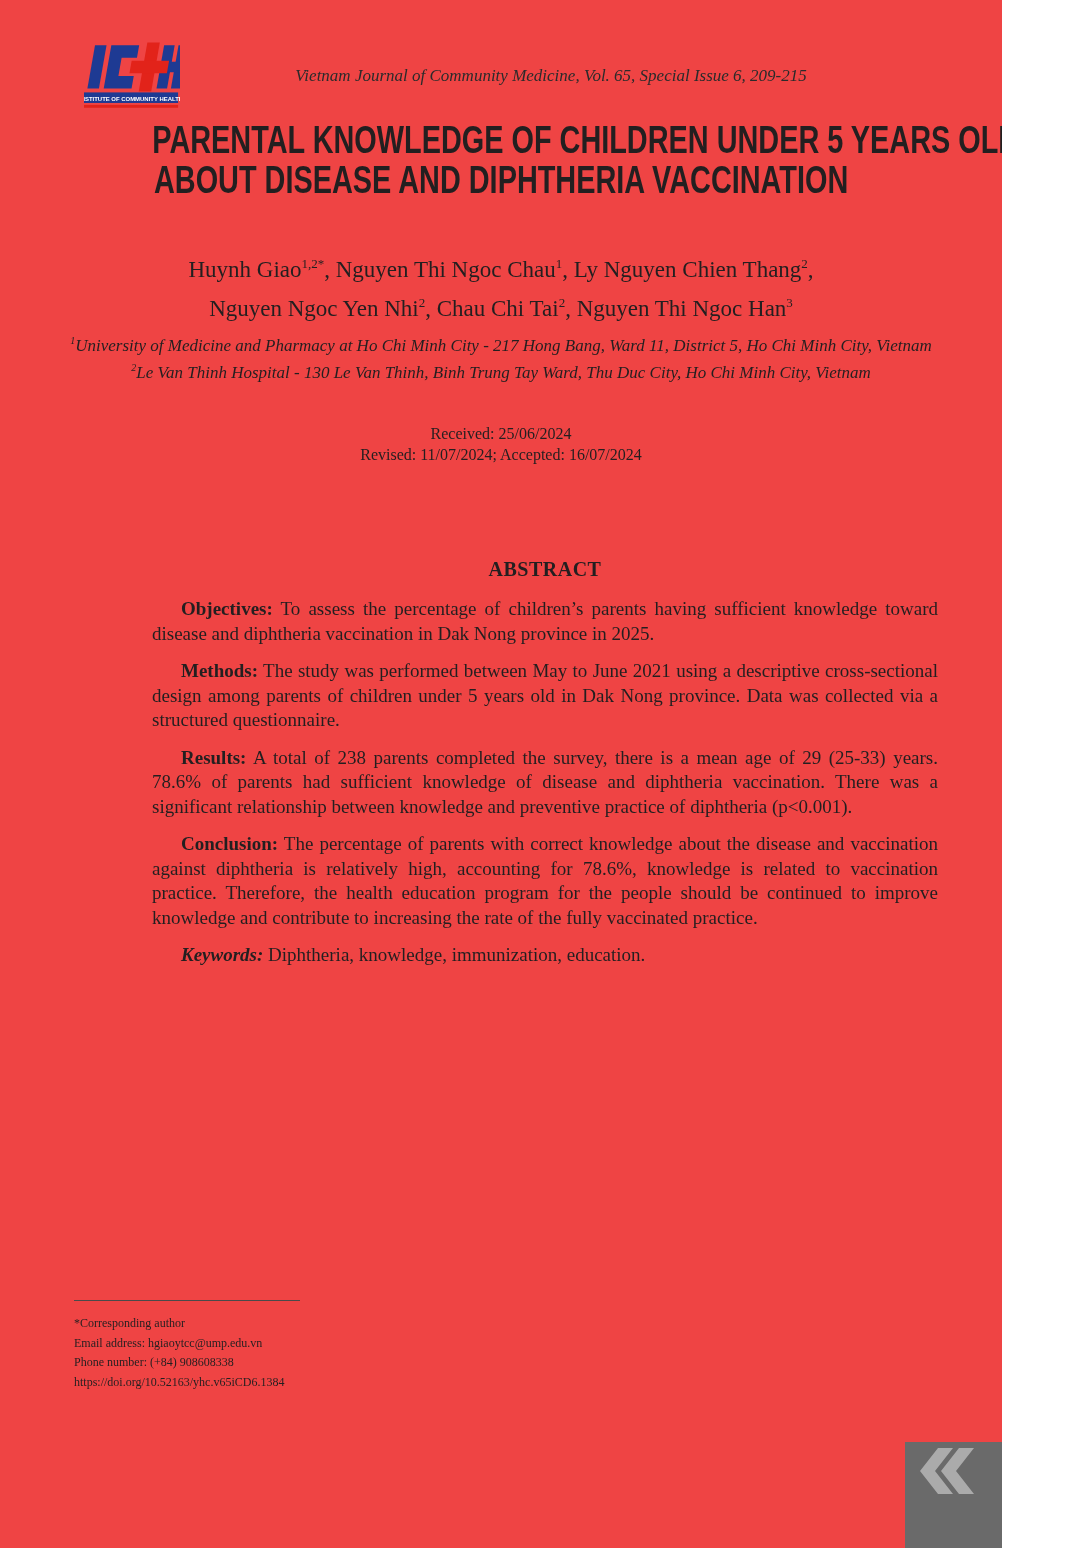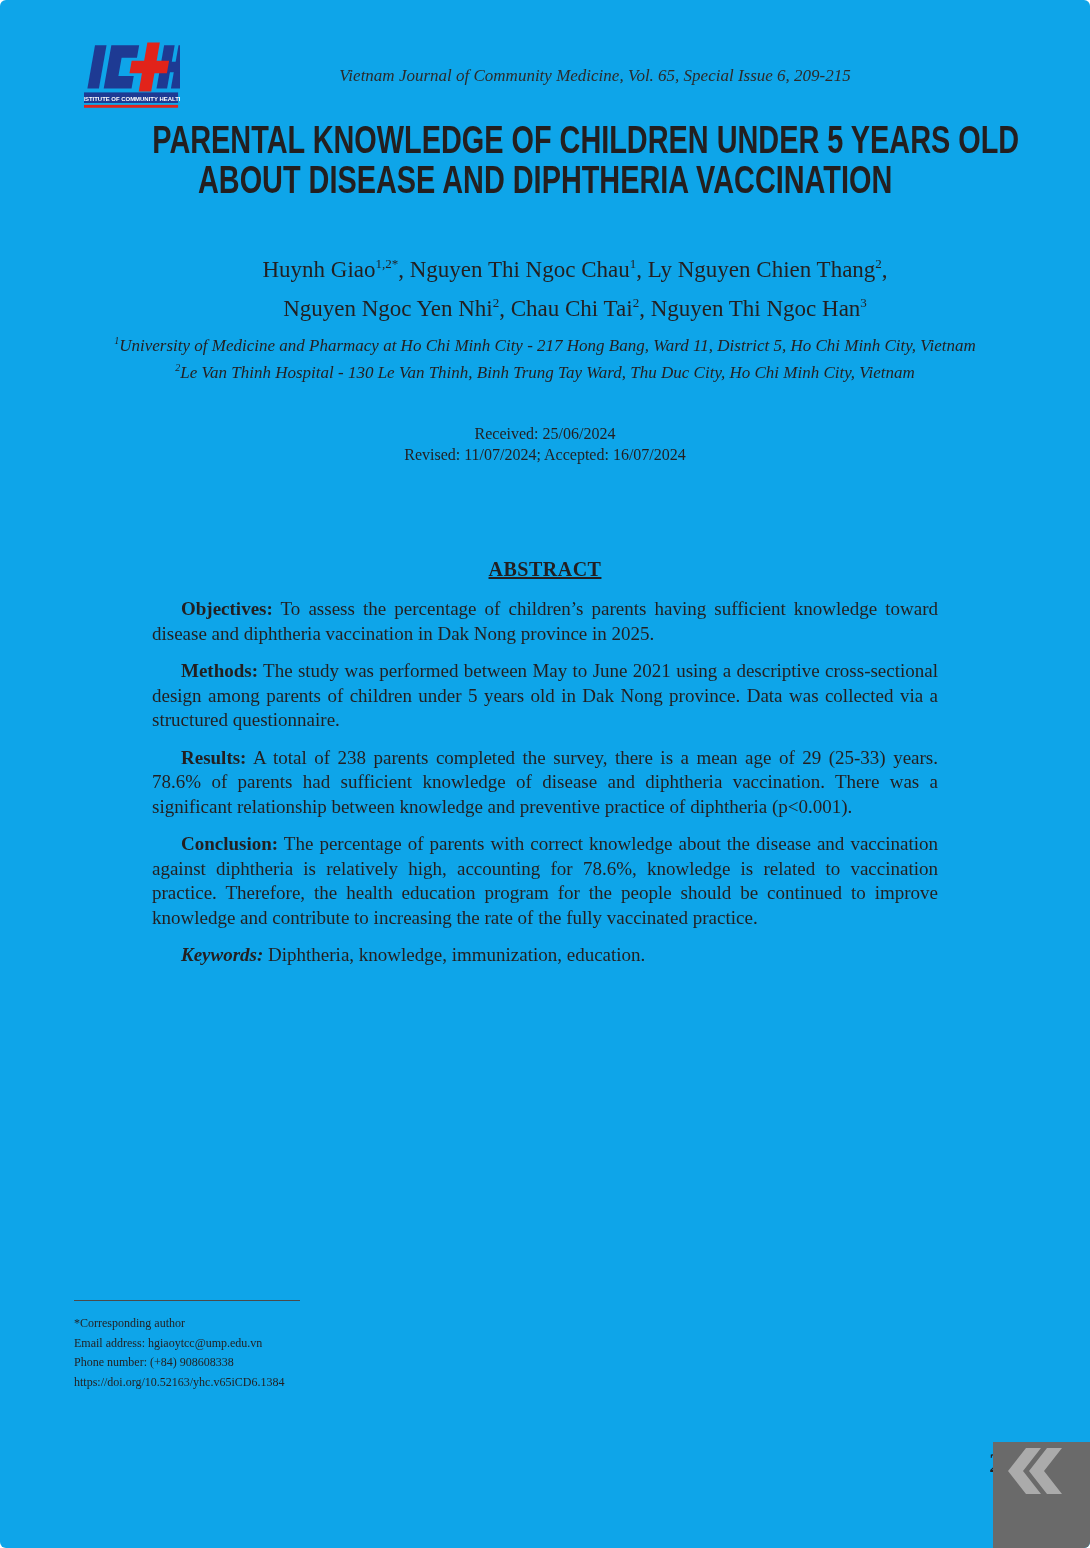--- a/index.html
+++ b/index.html
@@ -1,24 +1,23 @@
 <!DOCTYPE html>
 <html><head>
 <meta charset="utf-8">
 <style>
   html, body { margin: 0; padding: 0; background: #ffffff; }
   .page {
     position: relative;
-    width: 1090px;
+    width: 1002px;
     height: 1548px;
-    background: #0ea5e9;
+    background: #ef4444;
     font-family: "Liberation Serif", serif;
     color: #231f20;
     overflow: hidden;
-    border-radius: 6px;
   }
 
   
   .logo { position: absolute; left: 84px; top: 42px; width: 96px; height: 72px; }
   .journal-line {
     position: absolute; left: 160px; right: 60px; top: 66px;
     text-align: center; font-style: italic; font-size: 17px; color: #2b2b2b;
   }
 
   
@@ -27,42 +26,42 @@
     text-align: center;
     font-family: "Liberation Sans", sans-serif;
     font-weight: 700; font-size: 39px; line-height: 40px;
     color: #231f20; margin: 0;
   }
   .title .tline { display: inline-block; transform: scaleX(0.74); transform-origin: center; white-space: nowrap; }
 
   
   .authors {
     position: absolute; top: 247px; left: 0; width: 100%;
-    text-align: center; font-size: 23px; line-height: 33px; padding-left: 30px;
+    text-align: center; font-size: 23px; line-height: 33px;
   }
   .authors sup { font-size: 13px; }
 
   
   .affiliations {
     position: absolute; top: 330px; left: 0; width: 100%;
     text-align: center; font-style: italic; font-size: 17px; line-height: 22.5px;
   }
   .affiliations sup { font-size: 10px; }
 
   
   .dates {
     position: absolute; top: 424px; left: 0; width: 100%;
     text-align: center; font-size: 16px; line-height: 20.5px;
   }
 
   
   .abstract { position: absolute; top: 558px; left: 152px; width: 786px; }
   .abstract h2 {
     text-align: center; font-size: 20px; letter-spacing: 0.5px;
-    margin: 0 0 16px 0; font-weight: 700; text-decoration: underline;
+    margin: 0 0 16px 0; font-weight: 700;
   }
   .abstract p {
     margin: 0 0 13px 0; font-size: 19px; line-height: 24.5px;
     text-align: justify;
   }
   .abstract p .lead { font-weight: 700; margin-left: 29px; }
   .abstract p .lead.italic { font-style: italic; }
 
   
   .footnote { position: absolute; left: 74px; top: 1300px; width: 480px; font-size: 12px; line-height: 19.5px; }

